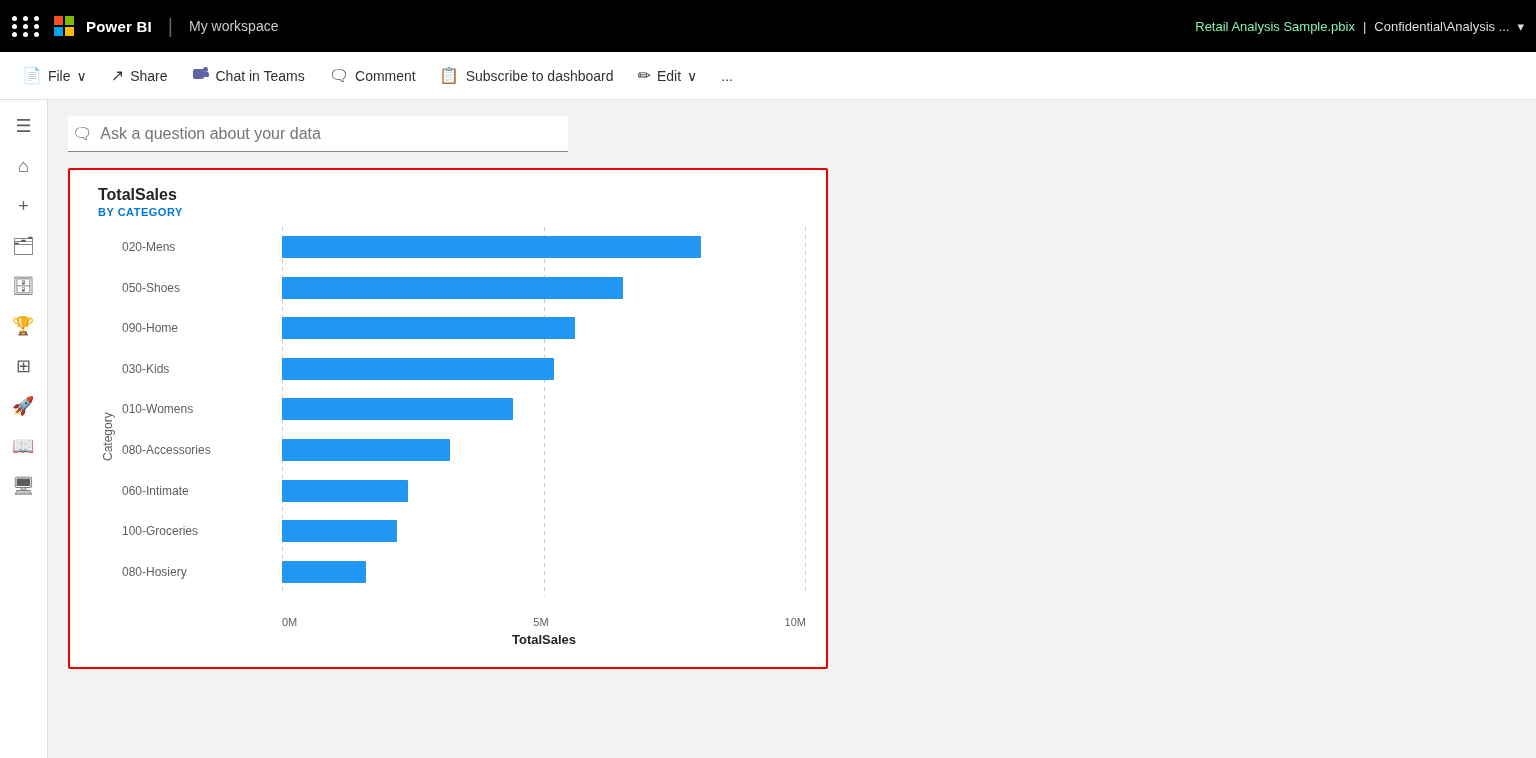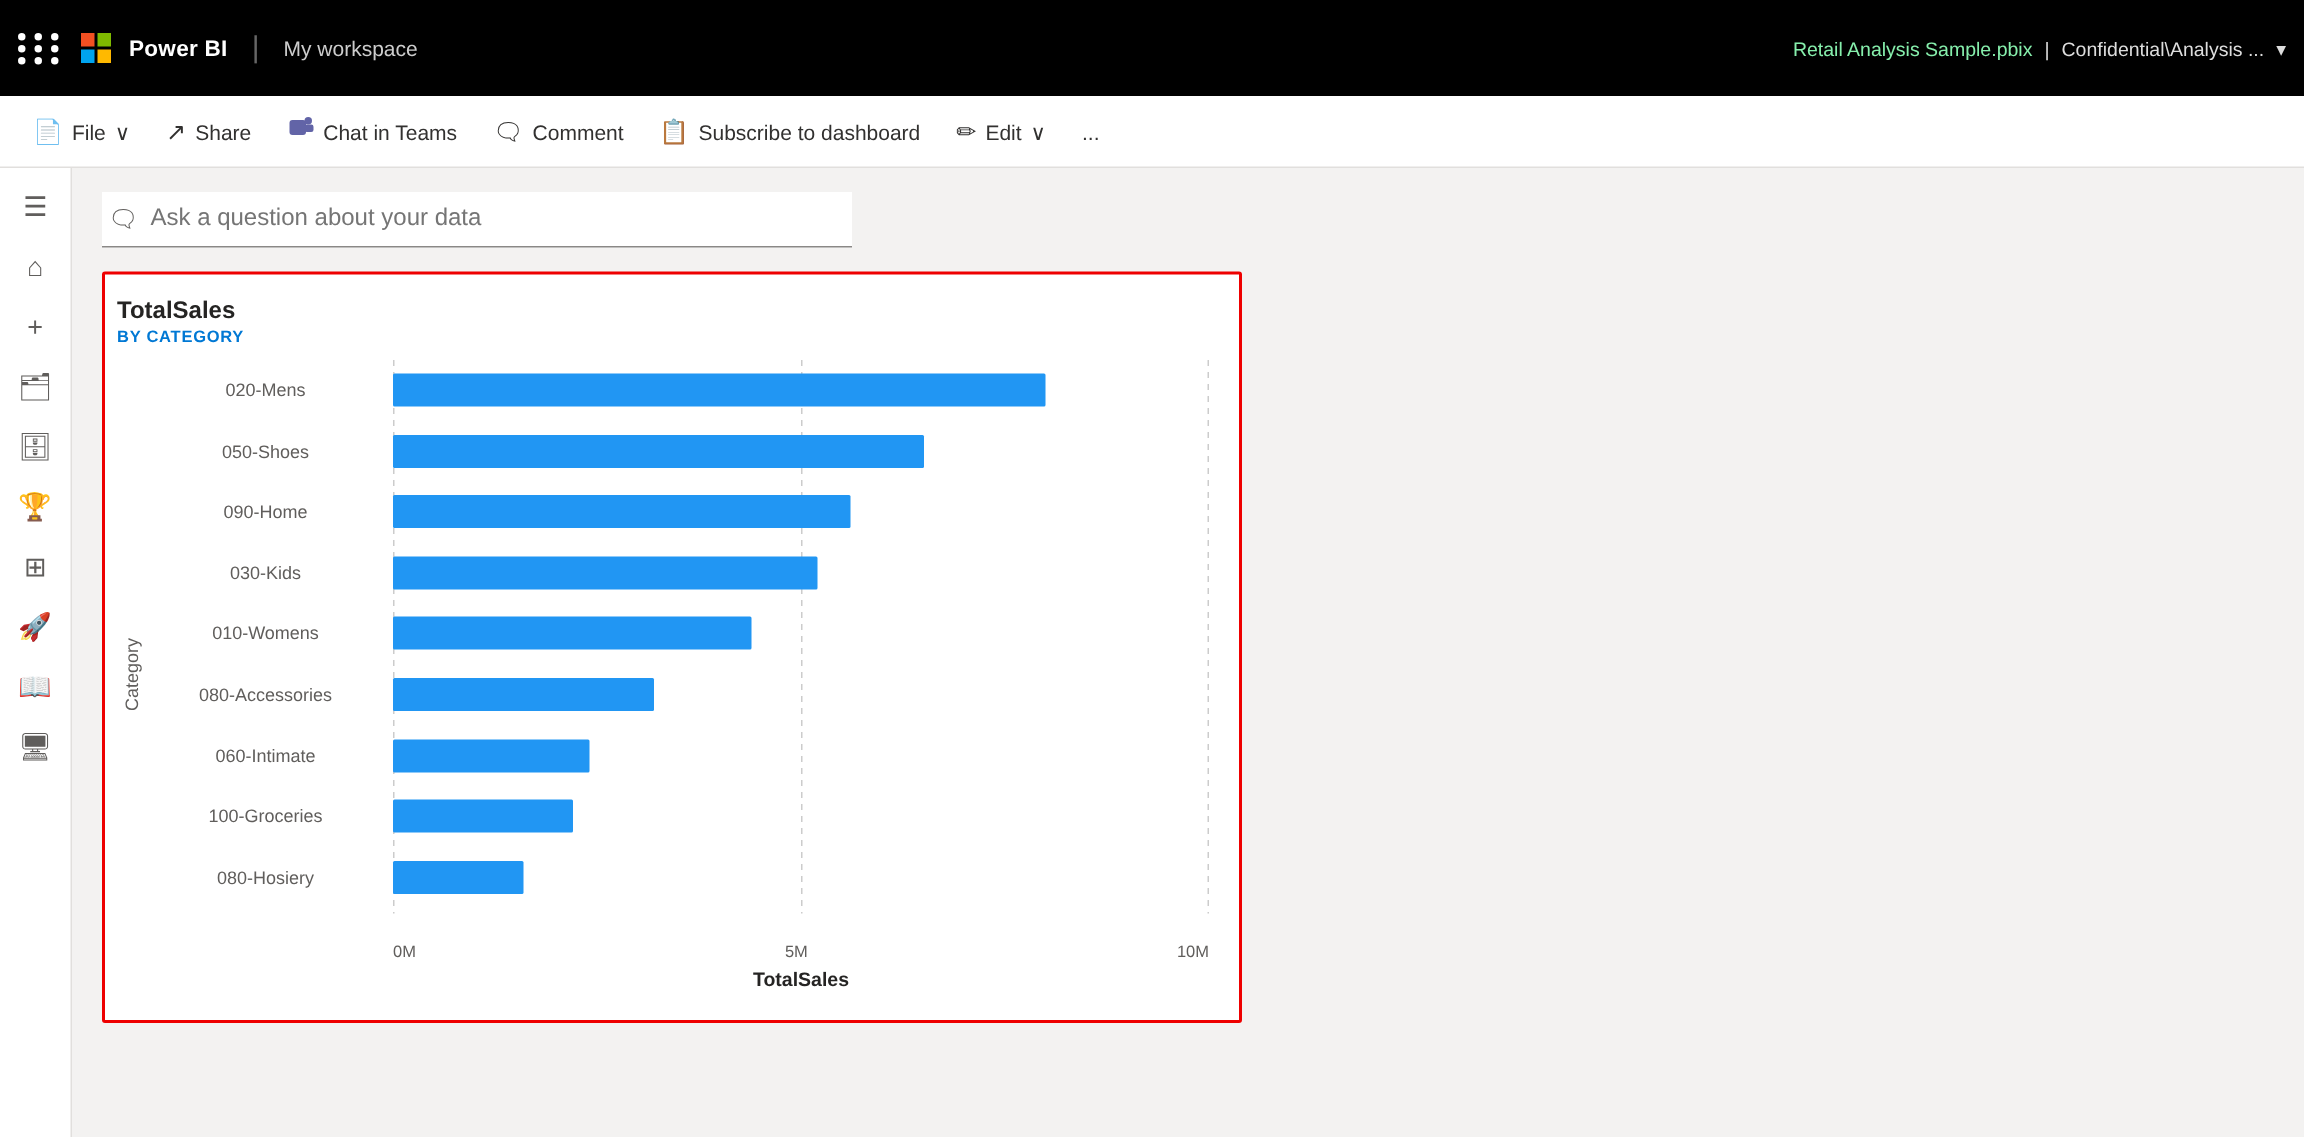--- a/index.html
+++ b/index.html
@@ -2,21 +2,21 @@
 <html><head>
   <meta charset="utf-8">
   <style>
     * { box-sizing: border-box; margin: 0; padding: 0; }
     body { font-family: 'Segoe UI', sans-serif; background: #f3f2f1; overflow: hidden; }
 
     
     .top-bar {
       background: #000;
       color: #fff;
-      height: 64px;
+      height: 52px;
       display: flex;
       align-items: center;
       padding: 0 12px;
       gap: 12px;
     }
     .top-bar-dots { display: grid; grid-template-columns: repeat(3,8px); gap: 3px; cursor: pointer; }
     .top-bar-dot { width: 5px; height: 5px; background: #fff; border-radius: 50%; }
     .ms-logo { display: flex; gap: 2px; flex-wrap: wrap; width: 20px; height: 20px; }
     .ms-logo-sq { width: 9px; height: 9px; }
     .ms-logo-sq.r { background: #f25022; }
@@ -98,21 +98,21 @@
       color: #605e5c;
       width: 100%;
       background: transparent;
     }
 
     
     .chart-card {
       background: #fff;
       border: 2px solid #e00;
       border-radius: 2px;
-      padding: 16px 20px 20px 8px;
+      padding: 16px 20px 20px 28px;
       max-width: 760px;
     }
     .chart-title { font-size: 16px; font-weight: 600; color: #252423; margin-bottom: 2px; }
     .chart-subtitle { font-size: 11px; font-weight: 600; color: #0078d4; text-transform: uppercase; letter-spacing: 0.5px; margin-bottom: 9px; }
 
     
     .bar-chart {
       display: flex;
       width: 100%;
       height: 420px;
@@ -155,21 +155,21 @@
       background: repeating-linear-gradient(to bottom, #ccc 0, #ccc 4px, transparent 4px, transparent 8px);
       height: 100%;
     }
     .bar-row {
       display: flex;
       align-items: center;
       height: 32px;
     }
     .bar-label {
       width: 160px;
-      text-align: center;
+      text-align: left;
       padding-right: 10px;
       font-size: 12px;
       color: #605e5c;
       flex-shrink: 0;
     }
     .bar-track {
       flex: 1;
       height: 22px;
       position: relative;
     }

